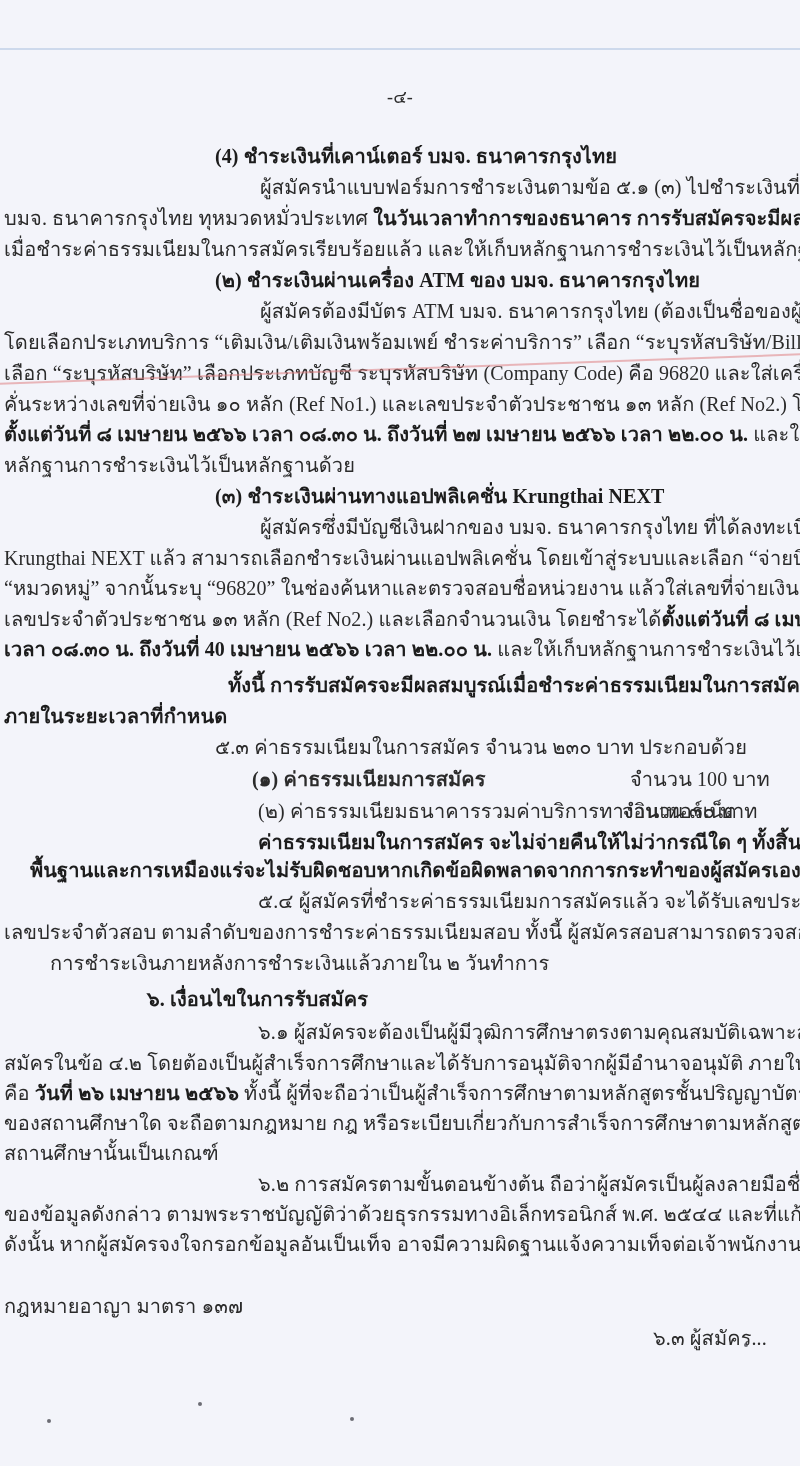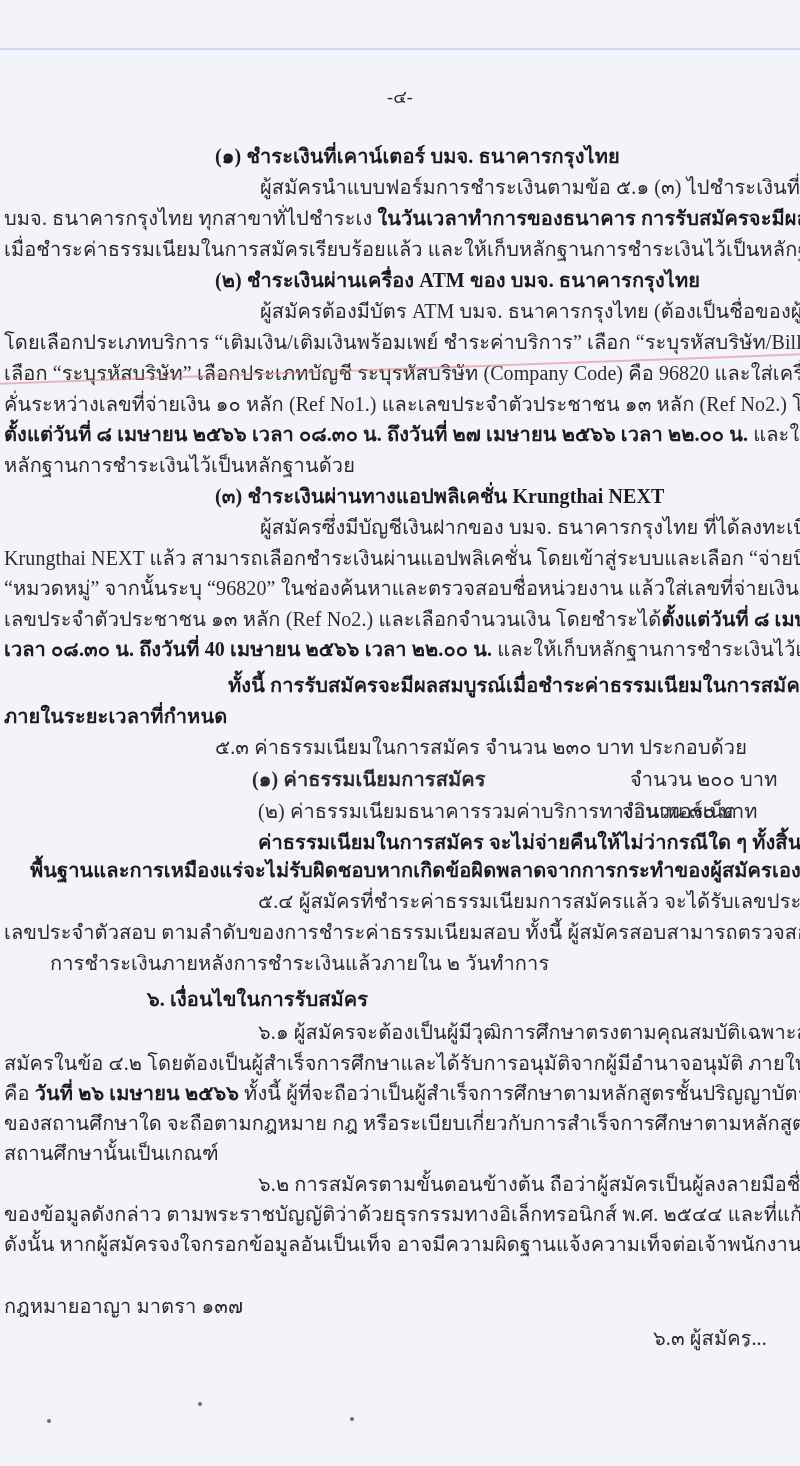--- a/index.html
+++ b/index.html
@@ -30,42 +30,42 @@
   .artifact-redline{position:absolute;height:2px;transform-origin:center;}
   .speck{position:absolute;width:4px;height:4px;border-radius:50%;background:#4a4a52;opacity:.8;}
 </style>
 </head>
 <body>
 
 <div class="page">
   <div class="line center small" style="top:84px;">-๔-</div>
 
   <div id="text-layer">
-      <div class="line" style="top: 143px; left: 215px;"><span class="b">(๑) ชำระเงินที่เคาน์เตอร์ บมจ. ธนาคารกรุงไทย</span></div>
+      <div class="line" style="top: 143px; left: 215px;"><span class="b">(4) ชำระเงินที่เคาน์เตอร์ บมจ. ธนาคารกรุงไทย</span></div>
       <div class="line" style="top: 174px; left: 260px;"><span>ผู้สมัครนำแบบฟอร์มการชำระเงินตามข้อ ๕.๑ (๓) ไปชำระเงินที่เคาน์เตอร์</span></div>
-      <div class="line" style="top: 205px; left: 4px;"><span>บมจ. ธนาคารกรุงไทย ทุกสาขาทั่ไปชำระเง </span><span class="b">ในวันเวลาทำการของธนาคาร การรับสมัครจะมีผลสมบูรณ์</span></div>
+      <div class="line" style="top: 205px; left: 4px;"><span>บมจ. ธนาคารกรุงไทย ทุหมวดหมั่วประเทศ </span><span class="b">ในวันเวลาทำการของธนาคาร การรับสมัครจะมีผลสมบูรณ์</span></div>
       <div class="line" style="top: 236px; left: 4px;"><span>เมื่อชำระค่าธรรมเนียมในการสมัครเรียบร้อยแล้ว และให้เก็บหลักฐานการชำระเงินไว้เป็นหลักฐานด้วย</span></div>
       <div class="line" style="top: 267px; left: 215px;"><span class="b">(๒) ชำระเงินผ่านเครื่อง ATM ของ บมจ. ธนาคารกรุงไทย</span></div>
       <div class="line" style="top: 298px; left: 260px;"><span>ผู้สมัครต้องมีบัตร ATM บมจ. ธนาคารกรุงไทย (ต้องเป็นชื่อของผู้สมัครเท่านั้น)</span></div>
       <div class="line" style="top: 329px; left: 4px;"><span>โดยเลือกประเภทบริการ “เติมเงิน/เติมเงินพร้อมเพย์ ชำระค่าบริการ” เลือก “ระบุรหัสบริษัท/Biller ID”</span></div>
       <div class="line" style="top: 360px; left: 4px;"><span>เลือก “ระบุรหัสบริษัท” เลือกประเภทบัญชี ระบุรหัสบริษัท (Company Code) คือ 96820 และใส่เครื่องหมายจุด (.)</span></div>
       <div class="line" style="top: 391px; left: 4px;"><span>คั่นระหว่างเลขที่จ่ายเงิน ๑๐ หลัก (Ref No1.) และเลขประจำตัวประชาชน ๑๓ หลัก (Ref No2.) โดยชำระได้</span></div>
       <div class="line" style="top: 421px; left: 4px;"><span class="b">ตั้งแต่วันที่ ๘ เมษายน ๒๕๖๖ เวลา ๐๘.๓๐ น. ถึงวันที่ ๒๗ เมษายน ๒๕๖๖ เวลา ๒๒.๐๐ น.</span><span> และให้เก็บ</span></div>
       <div class="line" style="top: 452px; left: 4px;"><span>หลักฐานการชำระเงินไว้เป็นหลักฐานด้วย</span></div>
       <div class="line" style="top: 483px; left: 215px; text-align: center;"><span class="b">(๓) ชำระเงินผ่านทางแอปพลิเคชั่น Krungthai NEXT</span></div>
       <div class="line" style="top: 514px; left: 260px;"><span>ผู้สมัครซึ่งมีบัญชีเงินฝากของ บมจ. ธนาคารกรุงไทย ที่ได้ลงทะเบียนขอใช้บริการ</span></div>
       <div class="line" style="top: 545px; left: 4px;"><span>Krungthai NEXT แล้ว สามารถเลือกชำระเงินผ่านแอปพลิเคชั่น โดยเข้าสู่ระบบและเลือก “จ่ายบิล” เลือก</span></div>
       <div class="line" style="top: 575px; left: 4px;"><span>“หมวดหมู่” จากนั้นระบุ “96820” ในช่องค้นหาและตรวจสอบชื่อหน่วยงาน แล้วใส่เลขที่จ่ายเงิน ๑๐ หลัก (Ref No1.)</span></div>
       <div class="line" style="top: 606px; left: 4px;"><span>เลขประจำตัวประชาชน ๑๓ หลัก (Ref No2.) และเลือกจำนวนเงิน โดยชำระได้</span><span class="b">ตั้งแต่วันที่ ๘ เมษายน ๒๕๖๖</span></div>
       <div class="line" style="top: 636px; left: 4px;"><span class="b">เวลา ๐๘.๓๐ น. ถึงวันที่ 40 เมษายน ๒๕๖๖ เวลา ๒๒.๐๐ น.</span><span> และให้เก็บหลักฐานการชำระเงินไว้เป็นหลักฐานด้วย</span></div>
       <div class="line" style="top: 672px; left: 228px;"><span class="b">ทั้งนี้ การรับสมัครจะมีผลสมบูรณ์เมื่อชำระค่าธรรมเนียมในการสมัครเรียบร้อยแล้ว</span></div>
       <div class="line" style="top: 703px; left: 4px;"><span class="b">ภายในระยะเวลาที่กำหนด</span></div>
       <div class="line" style="top: 734px; left: 215px;"><span>๕.๓ ค่าธรรมเนียมในการสมัคร จำนวน ๒๓๐ บาท ประกอบด้วย</span></div>
       <div class="line" style="top: 766px; left: 252px; font-weight: bold;"><span>(๑) ค่าธรรมเนียมการสมัคร</span></div>
-      <div class="line" style="top: 766px; left: 630px;"><span>จำนวน ๒๐๐ บาท</span></div>
+      <div class="line" style="top: 766px; left: 630px;"><span>จำนวน 100 บาท</span></div>
       <div class="line" style="top: 798px; left: 258px;"><span>(๒) ค่าธรรมเนียมธนาคารรวมค่าบริการทางอินเทอร์เน็ต</span></div>
       <div class="line" style="top: 798px; left: 622px;"><span>จำนวน  ๓๐ บาท</span></div>
       <div class="line" style="top: 829px; left: 258px;"><span class="b">ค่าธรรมเนียมในการสมัคร จะไม่จ่ายคืนให้ไม่ว่ากรณีใด ๆ ทั้งสิ้น และกรมอุตสาหกรรม</span></div>
       <div class="line" style="top: 857px; left: 4px; margin-left: 26px;"><span class="b">พื้นฐานและการเหมืองแร่จะไม่รับผิดชอบหากเกิดข้อผิดพลาดจากการกระทำของผู้สมัครเอง</span></div>
       <div class="line" style="top: 888px; left: 258px;"><span>๕.๔ ผู้สมัครที่ชำระค่าธรรมเนียมการสมัครแล้ว จะได้รับเลขประจำตัวสอบโดยจะกำหนด</span></div>
       <div class="line" style="top: 919px; left: 4px;"><span>เลขประจำตัวสอบ ตามลำดับของการชำระค่าธรรมเนียมสอบ ทั้งนี้ ผู้สมัครสอบสามารถตรวจสอบสถานะของ</span></div>
       <div class="line" style="top: 950px; left: 4px; margin-left: 46px;"><span>การชำระเงินภายหลังการชำระเงินแล้วภายใน ๒ วันทำการ</span></div>
       <div class="line" style="top: 986px; left: 147px;"><span class="b">๖. เงื่อนไขในการรับสมัคร</span></div>
       <div class="line" style="top: 1019px; left: 258px;"><span>๖.๑ ผู้สมัครจะต้องเป็นผู้มีวุฒิการศึกษาตรงตามคุณสมบัติเฉพาะสำหรับตำแหน่งของผู้มีสิทธิ</span></div>
       <div class="line" style="top: 1050px; left: 4px;"><span>สมัครในข้อ ๔.๒ โดยต้องเป็นผู้สำเร็จการศึกษาและได้รับการอนุมัติจากผู้มีอำนาจอนุมัติ ภายในวันปิดรับสมัคร</span></div>

